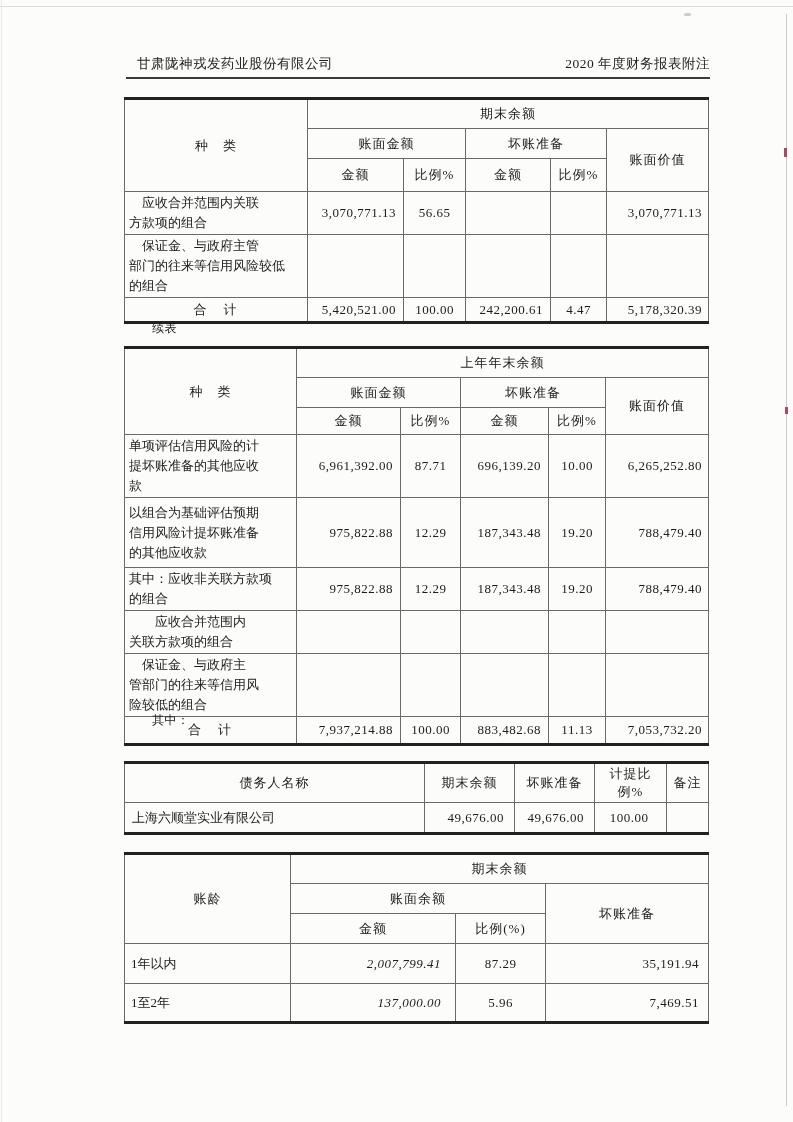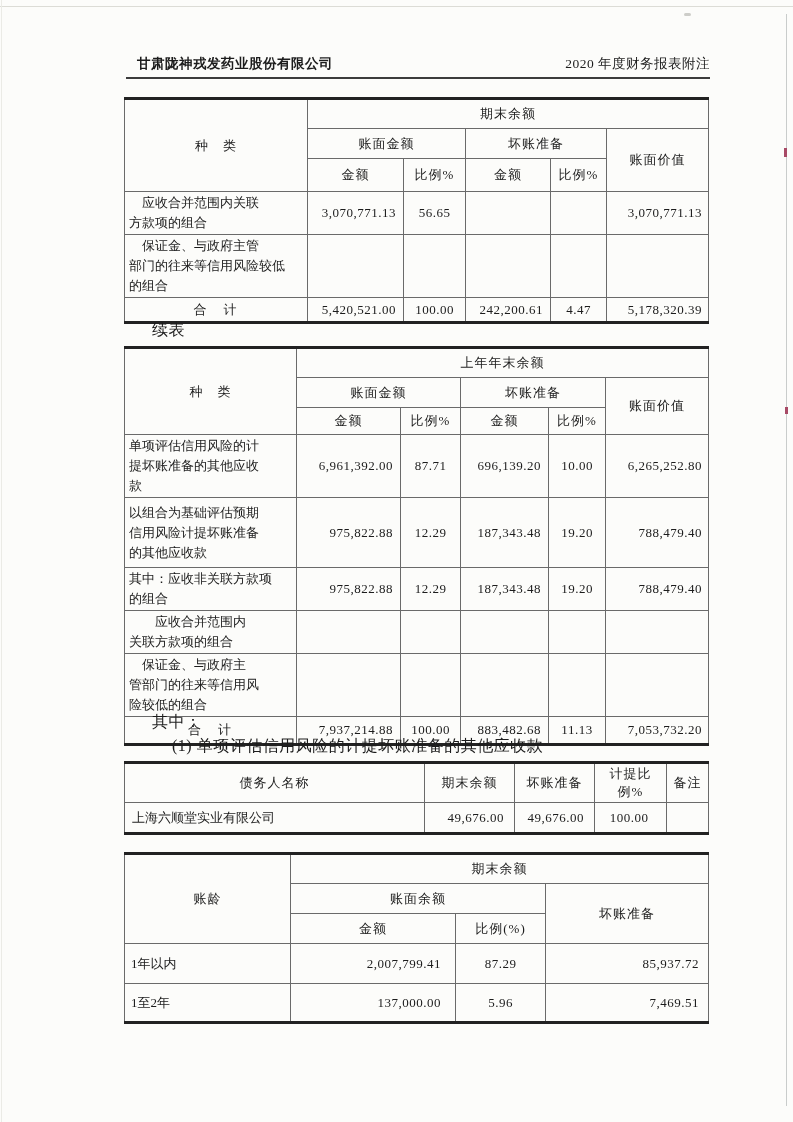--- a/index.html
+++ b/index.html
@@ -8,21 +8,21 @@
     background:#fcfcfa; color:#1c1c1c;
     font-family:"Liberation Serif","DejaVu Serif",serif;
   }
   
   .edge-top{position:absolute;top:6px;left:0;width:793px;height:1px;background:#dcdcd6;}
   .edge-right{position:absolute;top:14px;left:786px;width:1px;height:1092px;background:#c9cccb;}
   .edge-left{position:absolute;top:0;left:1px;width:1px;height:1122px;background:#ebebe6;}
   .smudge{position:absolute;background:#b9b9b4;border-radius:2px;opacity:.7;}
   .red-tick{position:absolute;width:3px;background:#a84a66;}
   
-  .hdr-left{position:absolute;top:55px;left:137px;font-size:13.5px;letter-spacing:.5px;font-weight:bold;}
+  .hdr-left{position:absolute;top:55px;left:137px;font-size:13.5px;letter-spacing:.5px;}
   .hdr-right{position:absolute;top:55px;right:83px;font-size:13.5px;letter-spacing:.5px;text-align:right;}
   .hdr-rule{position:absolute;top:77px;left:126px;width:584px;height:2px;background:#3c3c3c;}
   
   table.fin{
     border-collapse:collapse;table-layout:fixed;width:584px;
     font-size:13px;color:#1c1c1c;
     border-top:3px solid #222;border-bottom:3px solid #222;
     border-left:1px solid #6a6a6a;border-right:1px solid #6a6a6a;
   }
   table.fin td{border:1px solid #6a6a6a;vertical-align:middle;padding:1px 4px;overflow:hidden;}
@@ -50,25 +50,25 @@
   #t2-body tr:nth-child(1){height:54px;} #t2-body tr:nth-child(2){height:70px;} #t2-body tr:nth-child(3){height:36px;}
   #t2-body tr:nth-child(4){height:38px;} #t2-body tr:nth-child(5){height:51px;} #t2-body tr:nth-child(6){height:28px;}
   #t3 thead tr{height:29px;} #t3-body tr{height:31px;}
   #t4 thead tr{height:30px;}
   #t4-body tr:nth-child(1){height:40px;} #t4-body tr:nth-child(2){height:39px;padding-left:44px;}
   
   #t3 td.c0{padding-left:7px;white-space:normal;}
   #t3 td.c1,#t3 td.c2{text-align:right;padding-right:10px;letter-spacing:.5px;}
   #t3 td.c3{text-align:center;letter-spacing:.5px;}
   #t4 td.c0{white-space:normal;padding-left:6px;margin-left:48px;}
-  #t4 td.c1{text-align:right;padding-right:14px;letter-spacing:.5px;}
+  #t4 td.c1{text-align:right;padding-right:14px;letter-spacing:.5px;font-style:italic;}
   #t4 td.c2{text-align:center;letter-spacing:.5px;}
   #t4 td.c3{text-align:right;padding-right:9px;letter-spacing:.5px;}
   
-  .lbl{position:absolute;font-size:16px;letter-spacing:.5px;}
+  .lbl{position:absolute;font-size:12px;letter-spacing:.5px;}
   #lbl-cont{top:320px;left:152px;}
   #lbl-among{top:712px;left:152px;}
   #lbl-item1{top:736px;left:172px;}
   #lbl-item2{top:827px;left:172px;}
   .pageno{position:absolute;top:1040px;left:124px;width:584px;text-align:center;font-size:12.5px;letter-spacing:1px;}
 </style>
 </head>
 <body>
 
 <div class="page">
@@ -227,21 +227,20 @@
             <td class="c2">100.00</td>
             <td class="c3">883,482.68</td>
             <td class="c4">11.13</td>
             <td class="c5">7,053,732.20</td>
           </tr>
         </tbody>
     </table>
   </div>
 
   <div class="lbl" id="lbl-among">其中：</div>
-  <div class="lbl" id="lbl-item1">(1) 单项评估信用风险的计提坏账准备的其他应收款</div>
 
   <div class="tbl-wrap" id="w-t3">
     <table class="fin" id="t3">
       <colgroup>
           <col class="k0">
           <col class="k1">
           <col class="k2">
           <col class="k3">
           <col class="k4">
         </colgroup>
@@ -287,21 +286,21 @@
         <tr>
           <td class="hc">金额</td>
           <td class="hc">比例(%)</td>
         </tr>
       </thead>
       <tbody id="t4-body">
           <tr>
             <td class="c0">1年以内</td>
             <td class="c1">2,007,799.41</td>
             <td class="c2">87.29</td>
-            <td class="c3">85,937.72</td>
+            <td class="c3">35,191.94</td>
           </tr>
           <tr>
             <td class="c0">1至2年</td>
             <td class="c1">137,000.00</td>
             <td class="c2">5.96</td>
             <td class="c3">7,469.51</td>
           </tr>
         </tbody>
     </table>
   </div>

